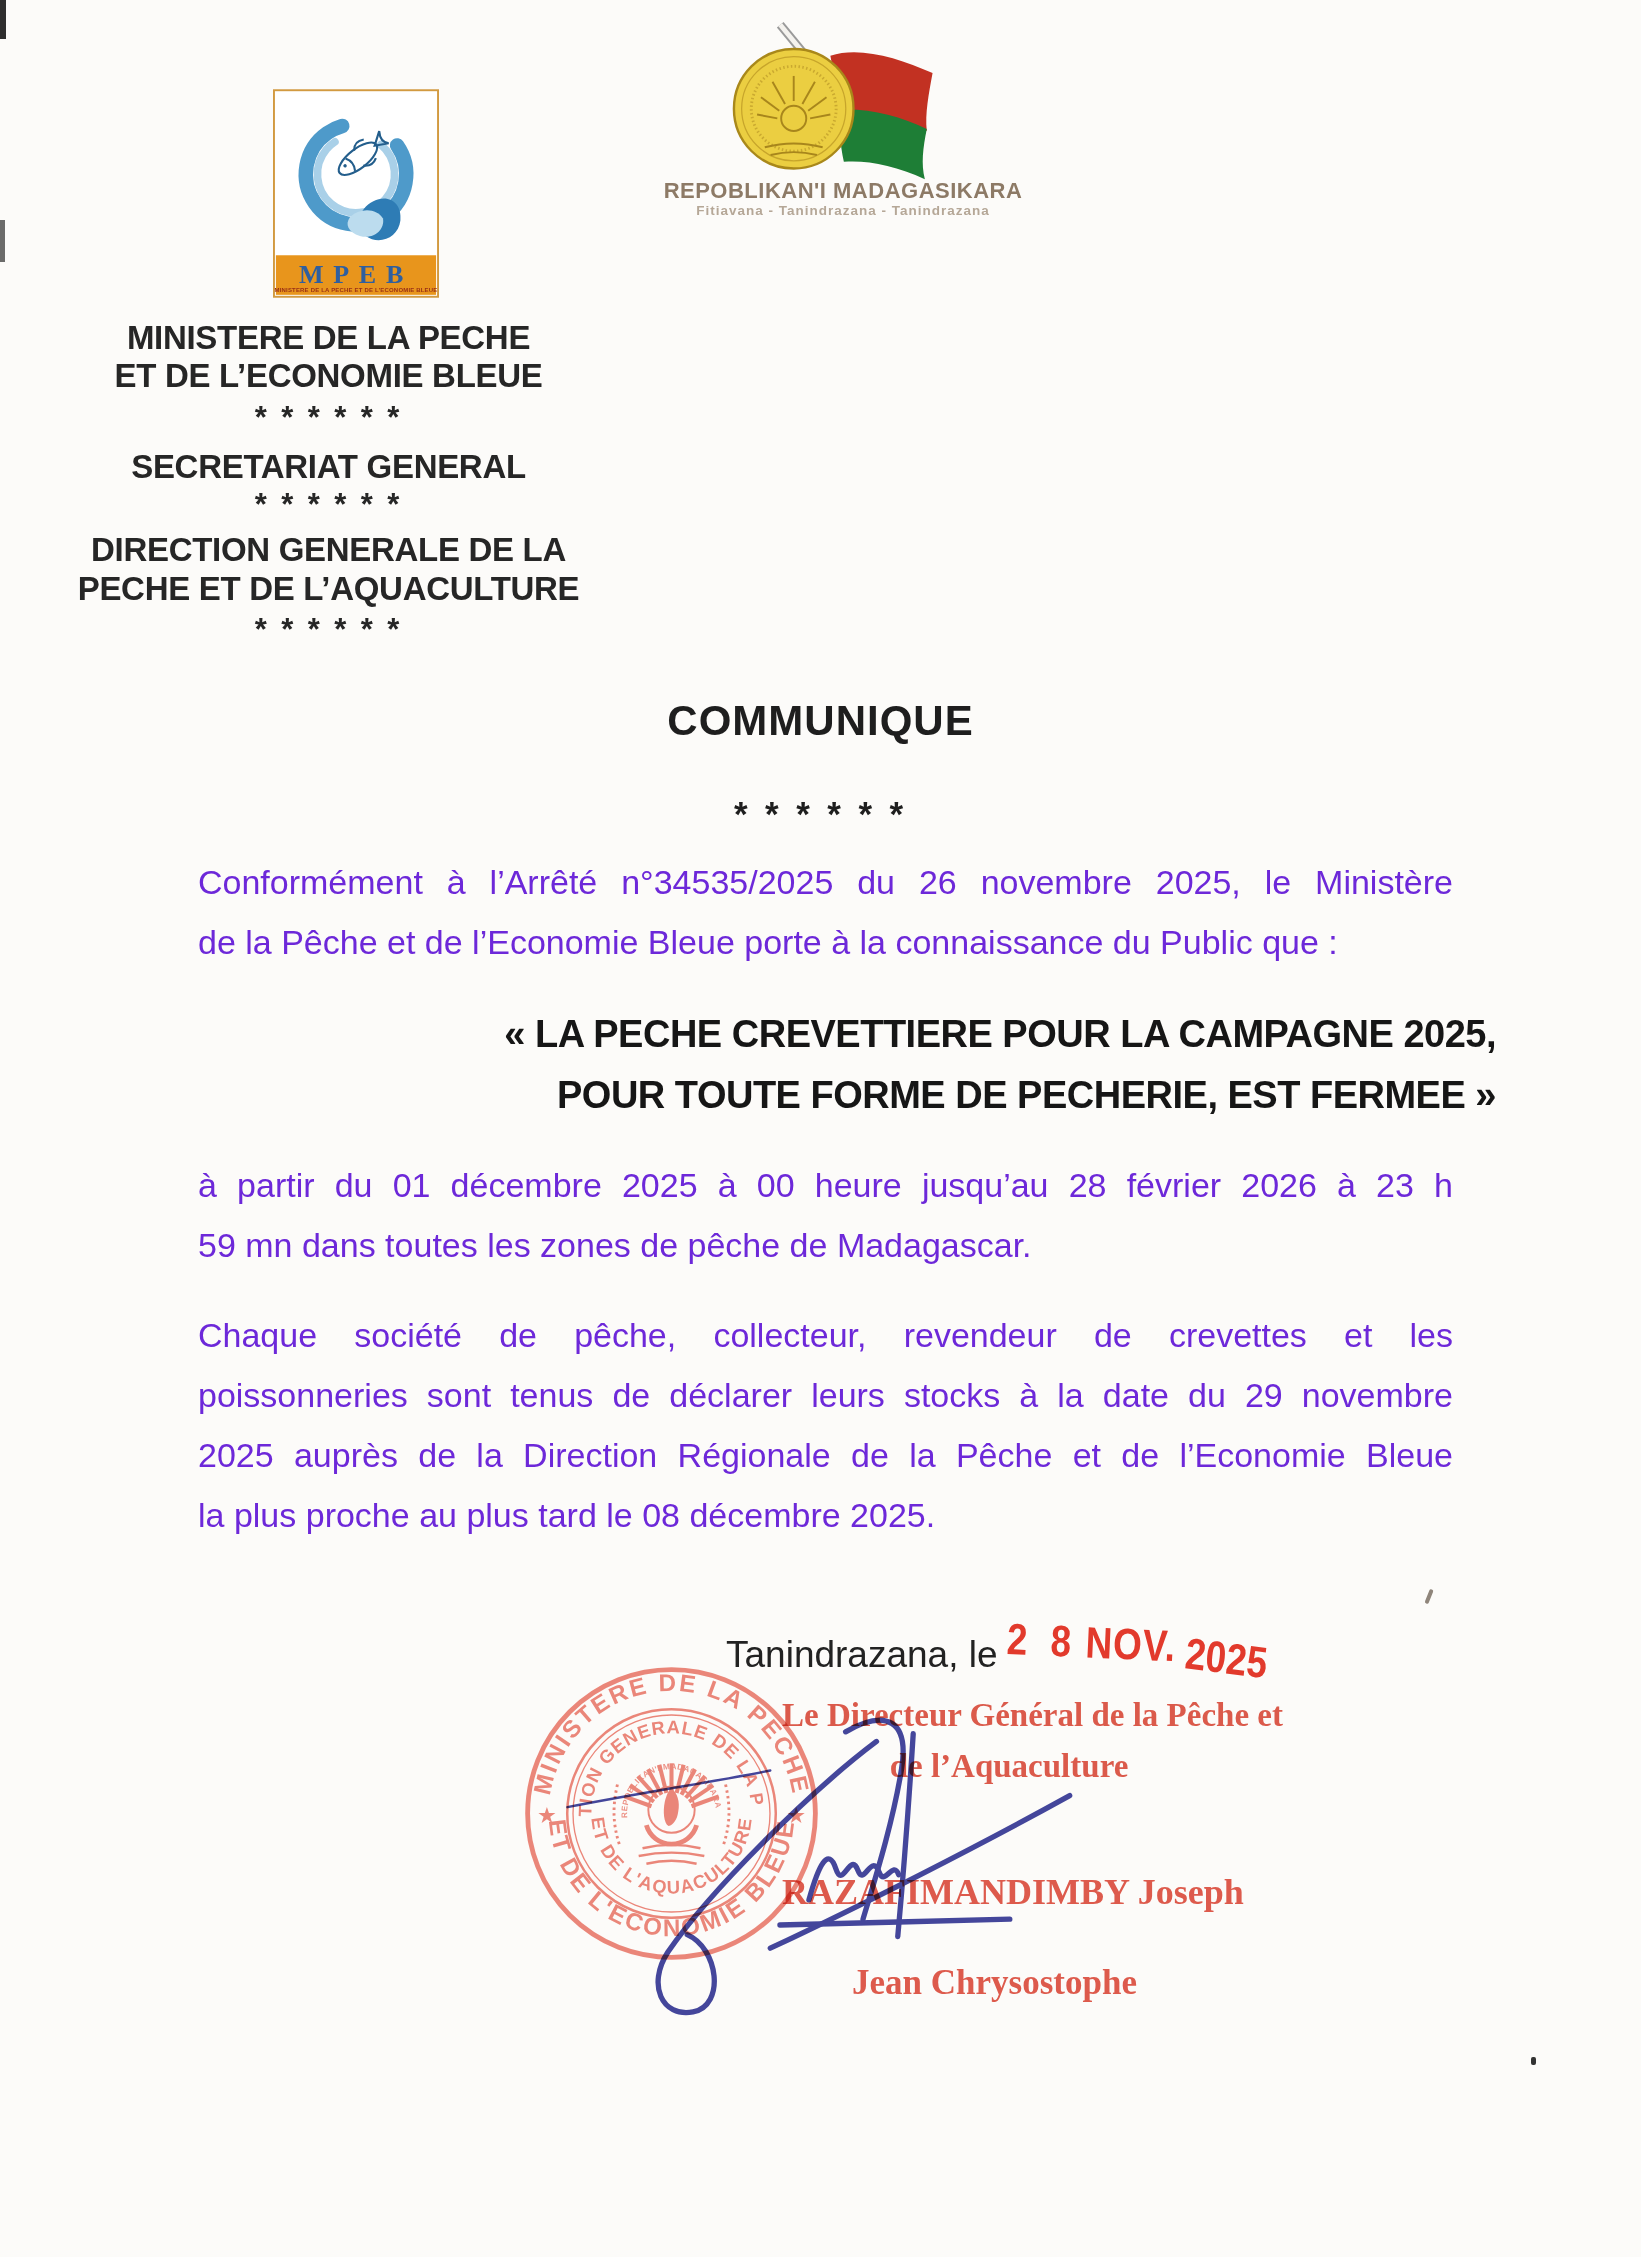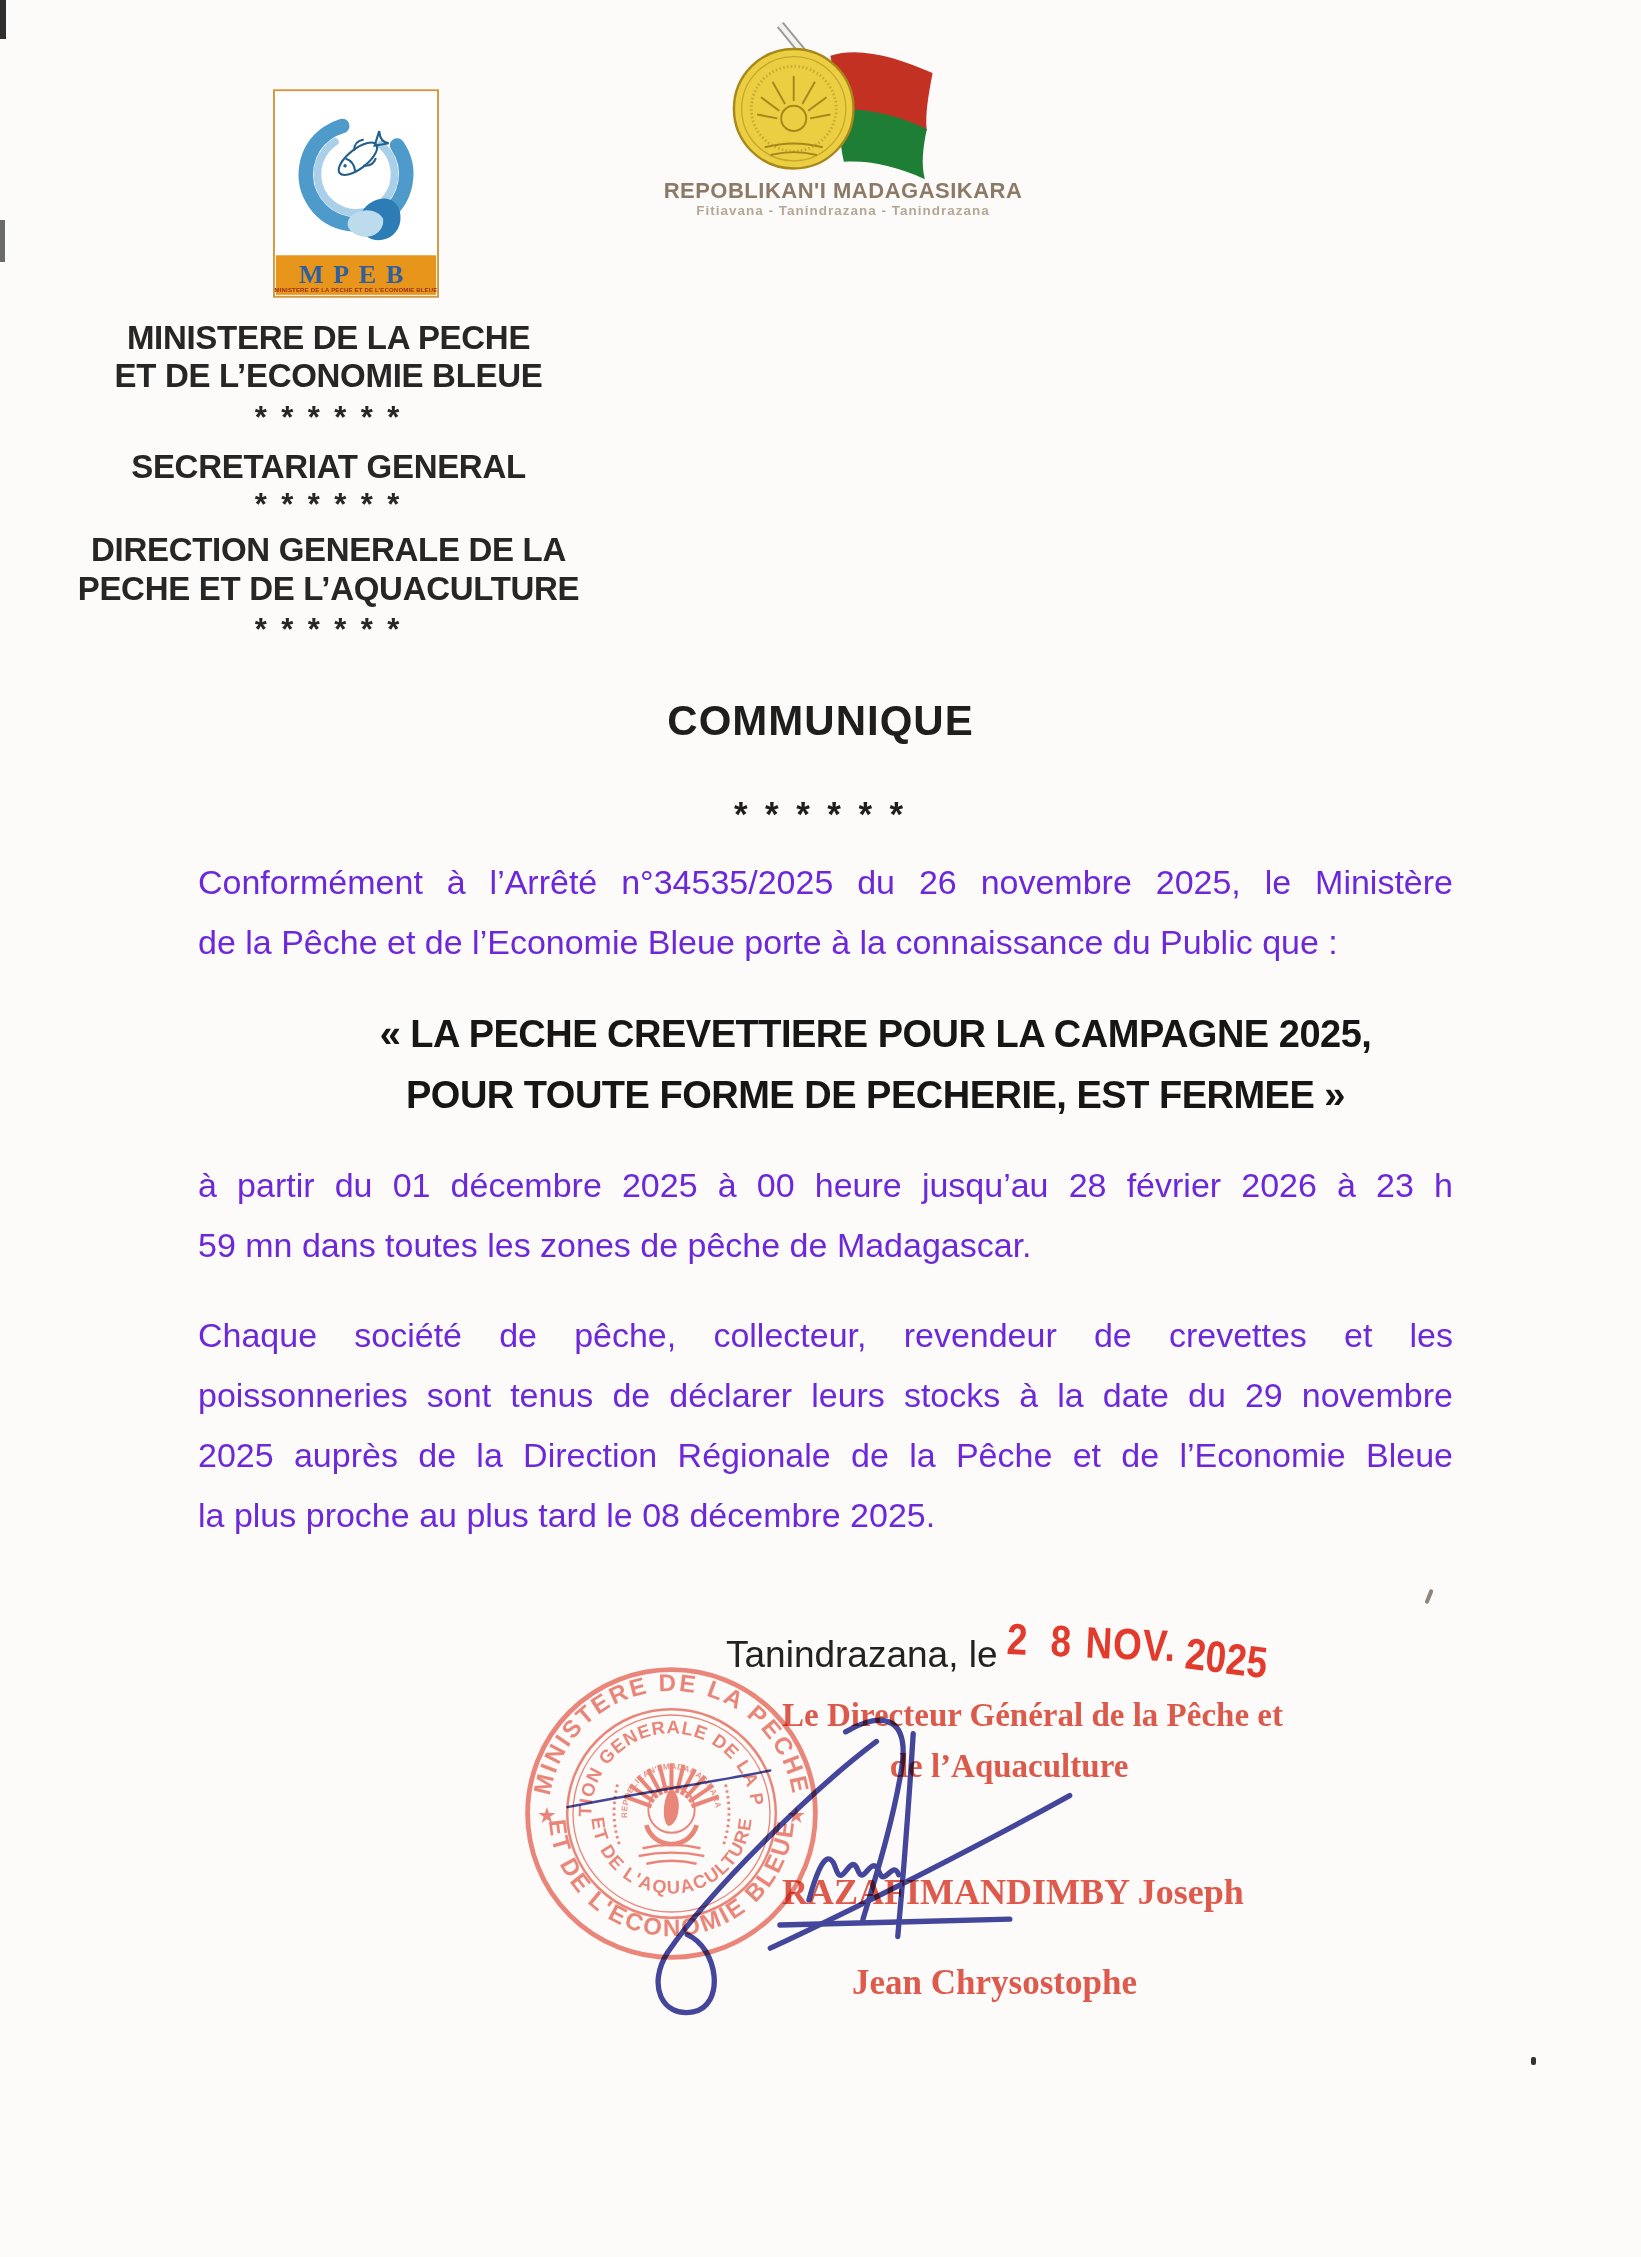--- a/index.html
+++ b/index.html
@@ -23,22 +23,22 @@
       font-size:13.5px;color:#b5a797;letter-spacing:1px;}
   
   .doc-title{left:193px;width:1255px;text-align:center;font-weight:bold;
       font-size:42px;letter-spacing:1px;color:#1e1e1e;}
   .title-sep{left:193px;width:1255px;text-align:center;font-weight:bold;
       font-size:35px;letter-spacing:3.9px;color:#1e1e1e;}
   
   .para{left:198px;width:1255px;font-size:34px;color:#6d28d9;}
   .para .ln{height:60px;line-height:60px;white-space:normal;}
   .just{text-align:justify;text-align-last:justify;}
-  .quote{left:248px;width:1255px;font-weight:bold;font-size:38px;
-      letter-spacing:-0.5px;color:#161616;text-align:center;}
+  .quote{left:241px;width:1255px;font-weight:bold;font-size:38px;
+      letter-spacing:-0.5px;color:#161616;text-align:right;}
   .quote .ln{height:60px;line-height:60px;}
   
   .place{font-size:37px;color:#222;white-space:nowrap;}
   .date-stamp{color:#e23a2c;font-weight:bold;font-size:44px;white-space:nowrap;
       transform:rotate(2.5deg) scaleX(0.84);transform-origin:left top;}
   .date-stamp .day{letter-spacing:7.7px;}
   .date-stamp .mon{margin-left:9.7px;letter-spacing:1px;}
   .date-stamp .yr{display:inline-block;margin-left:11.6px;transform:translateY(9.7px) rotate(4deg);}
   
   .role{left:782px;width:454px;text-align:center;font-family:"Liberation Serif","DejaVu Serif",serif;

